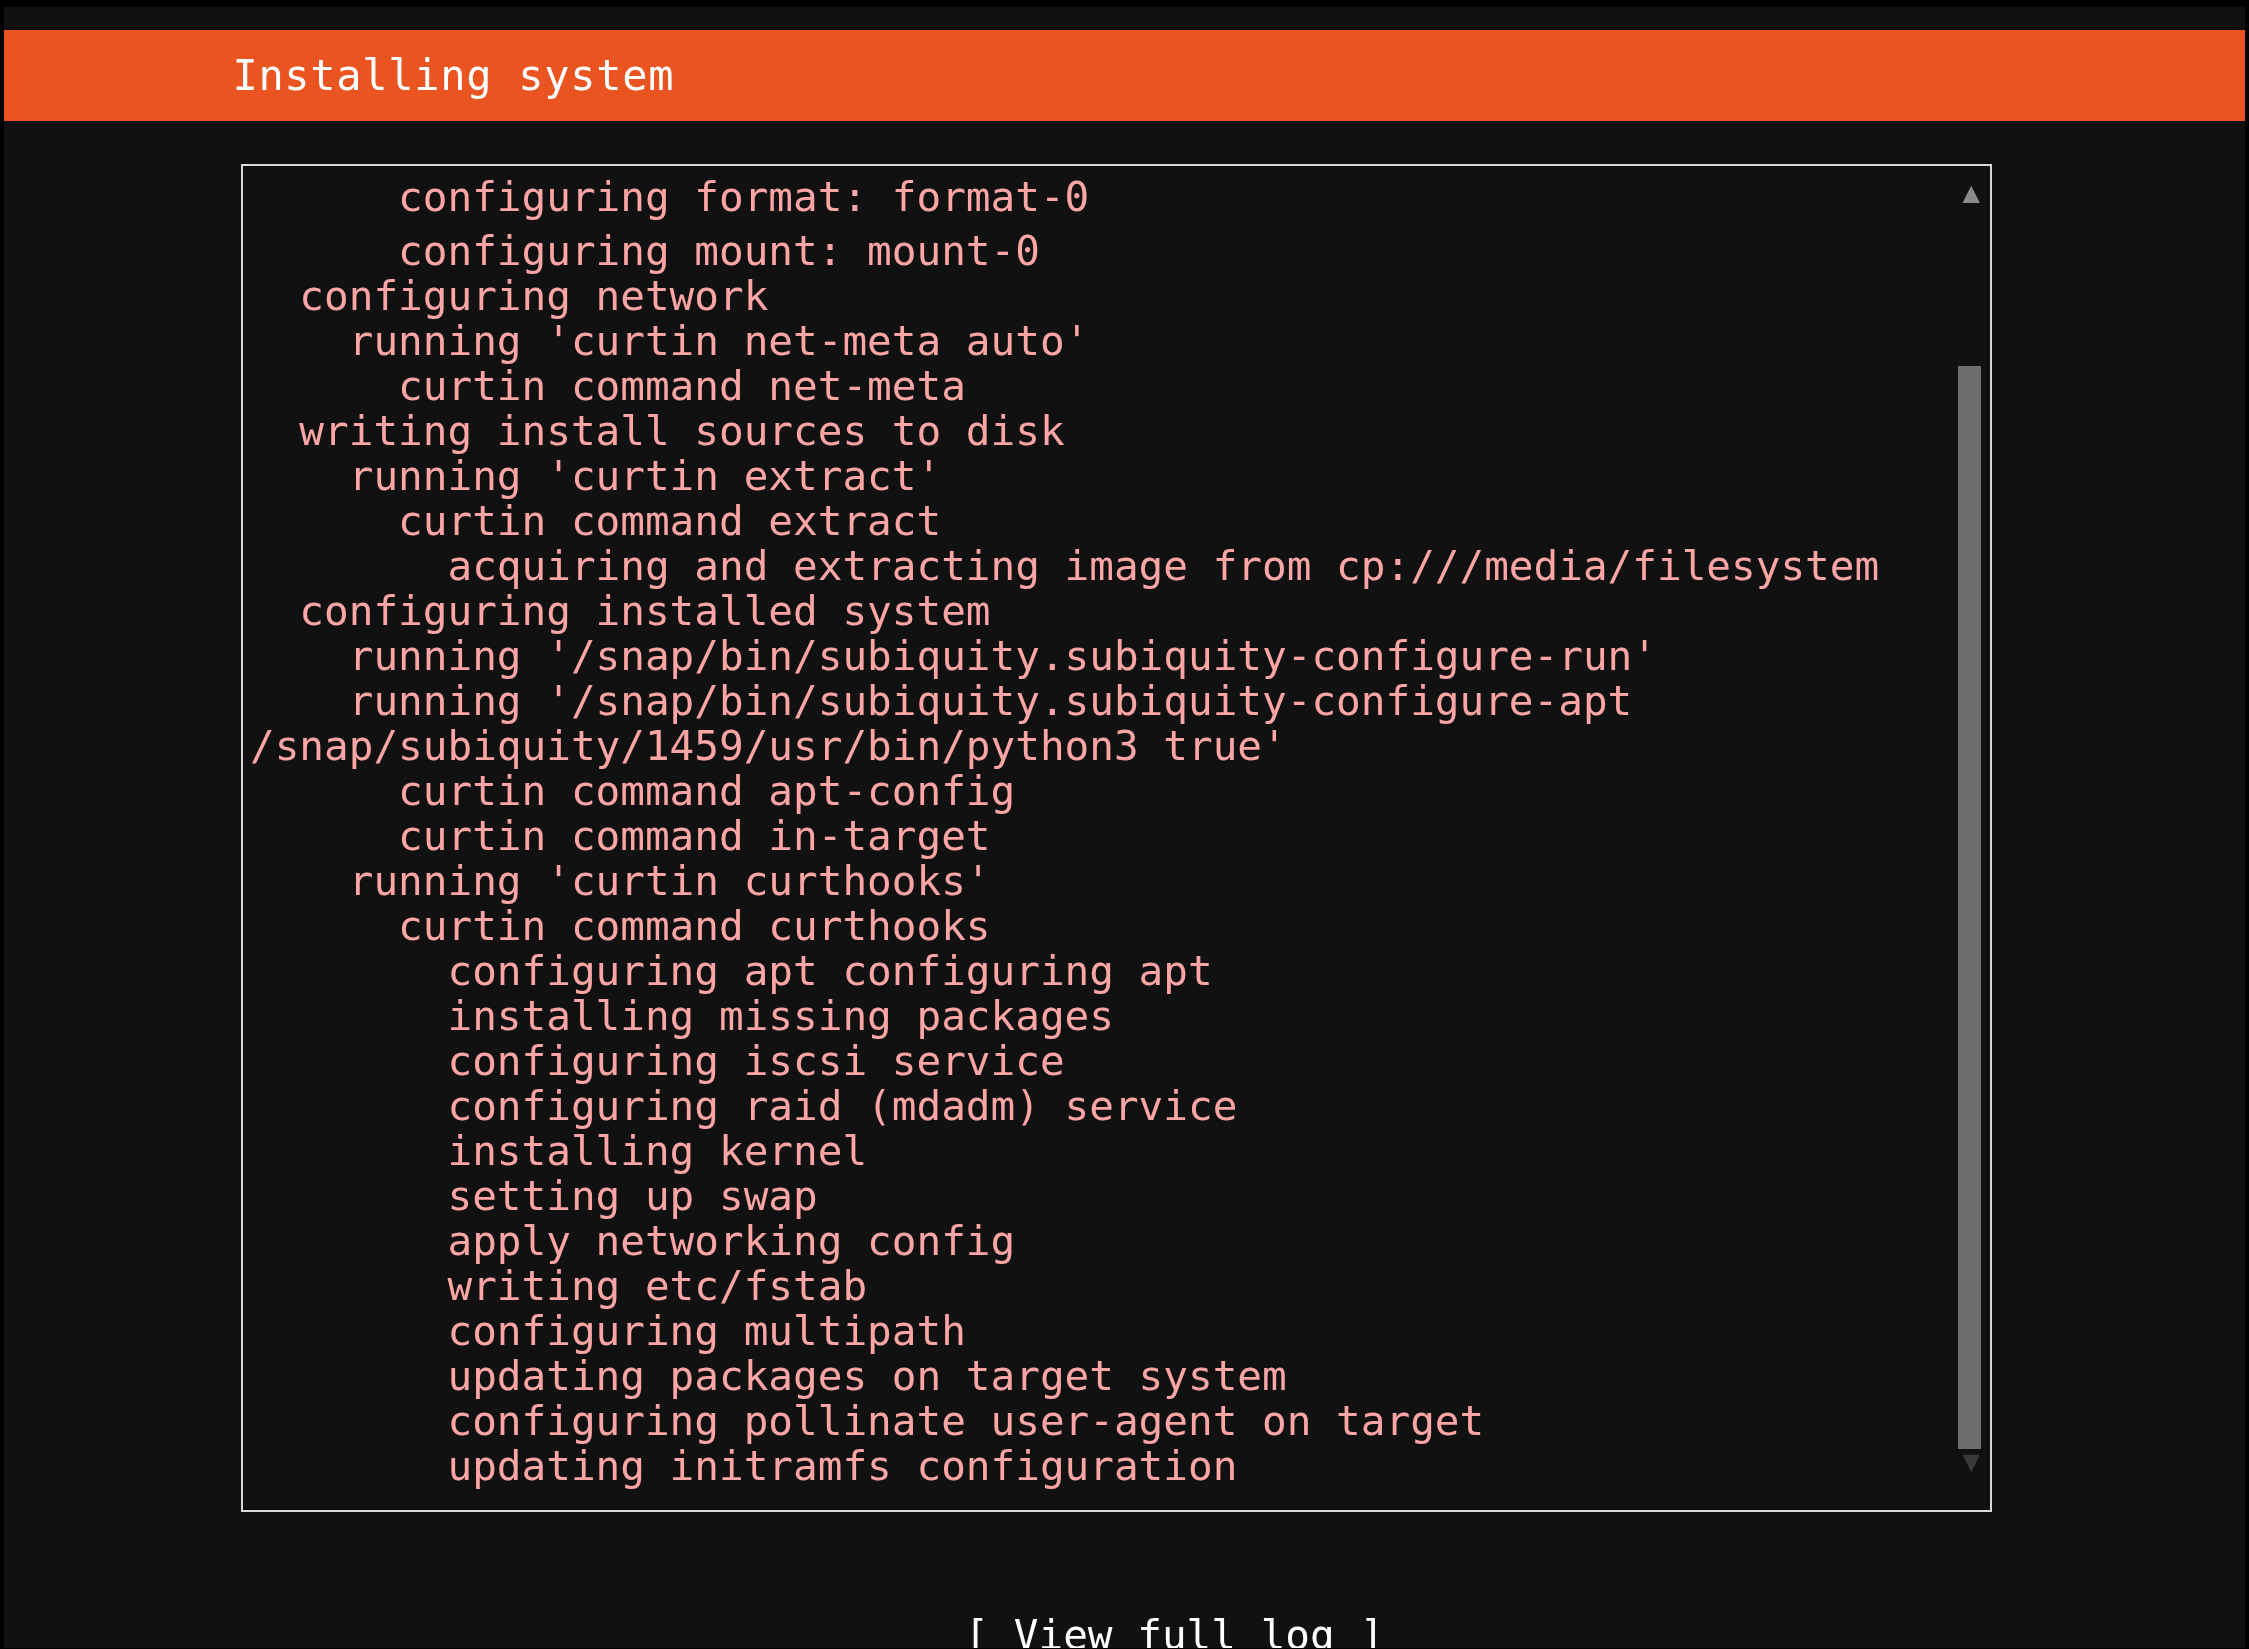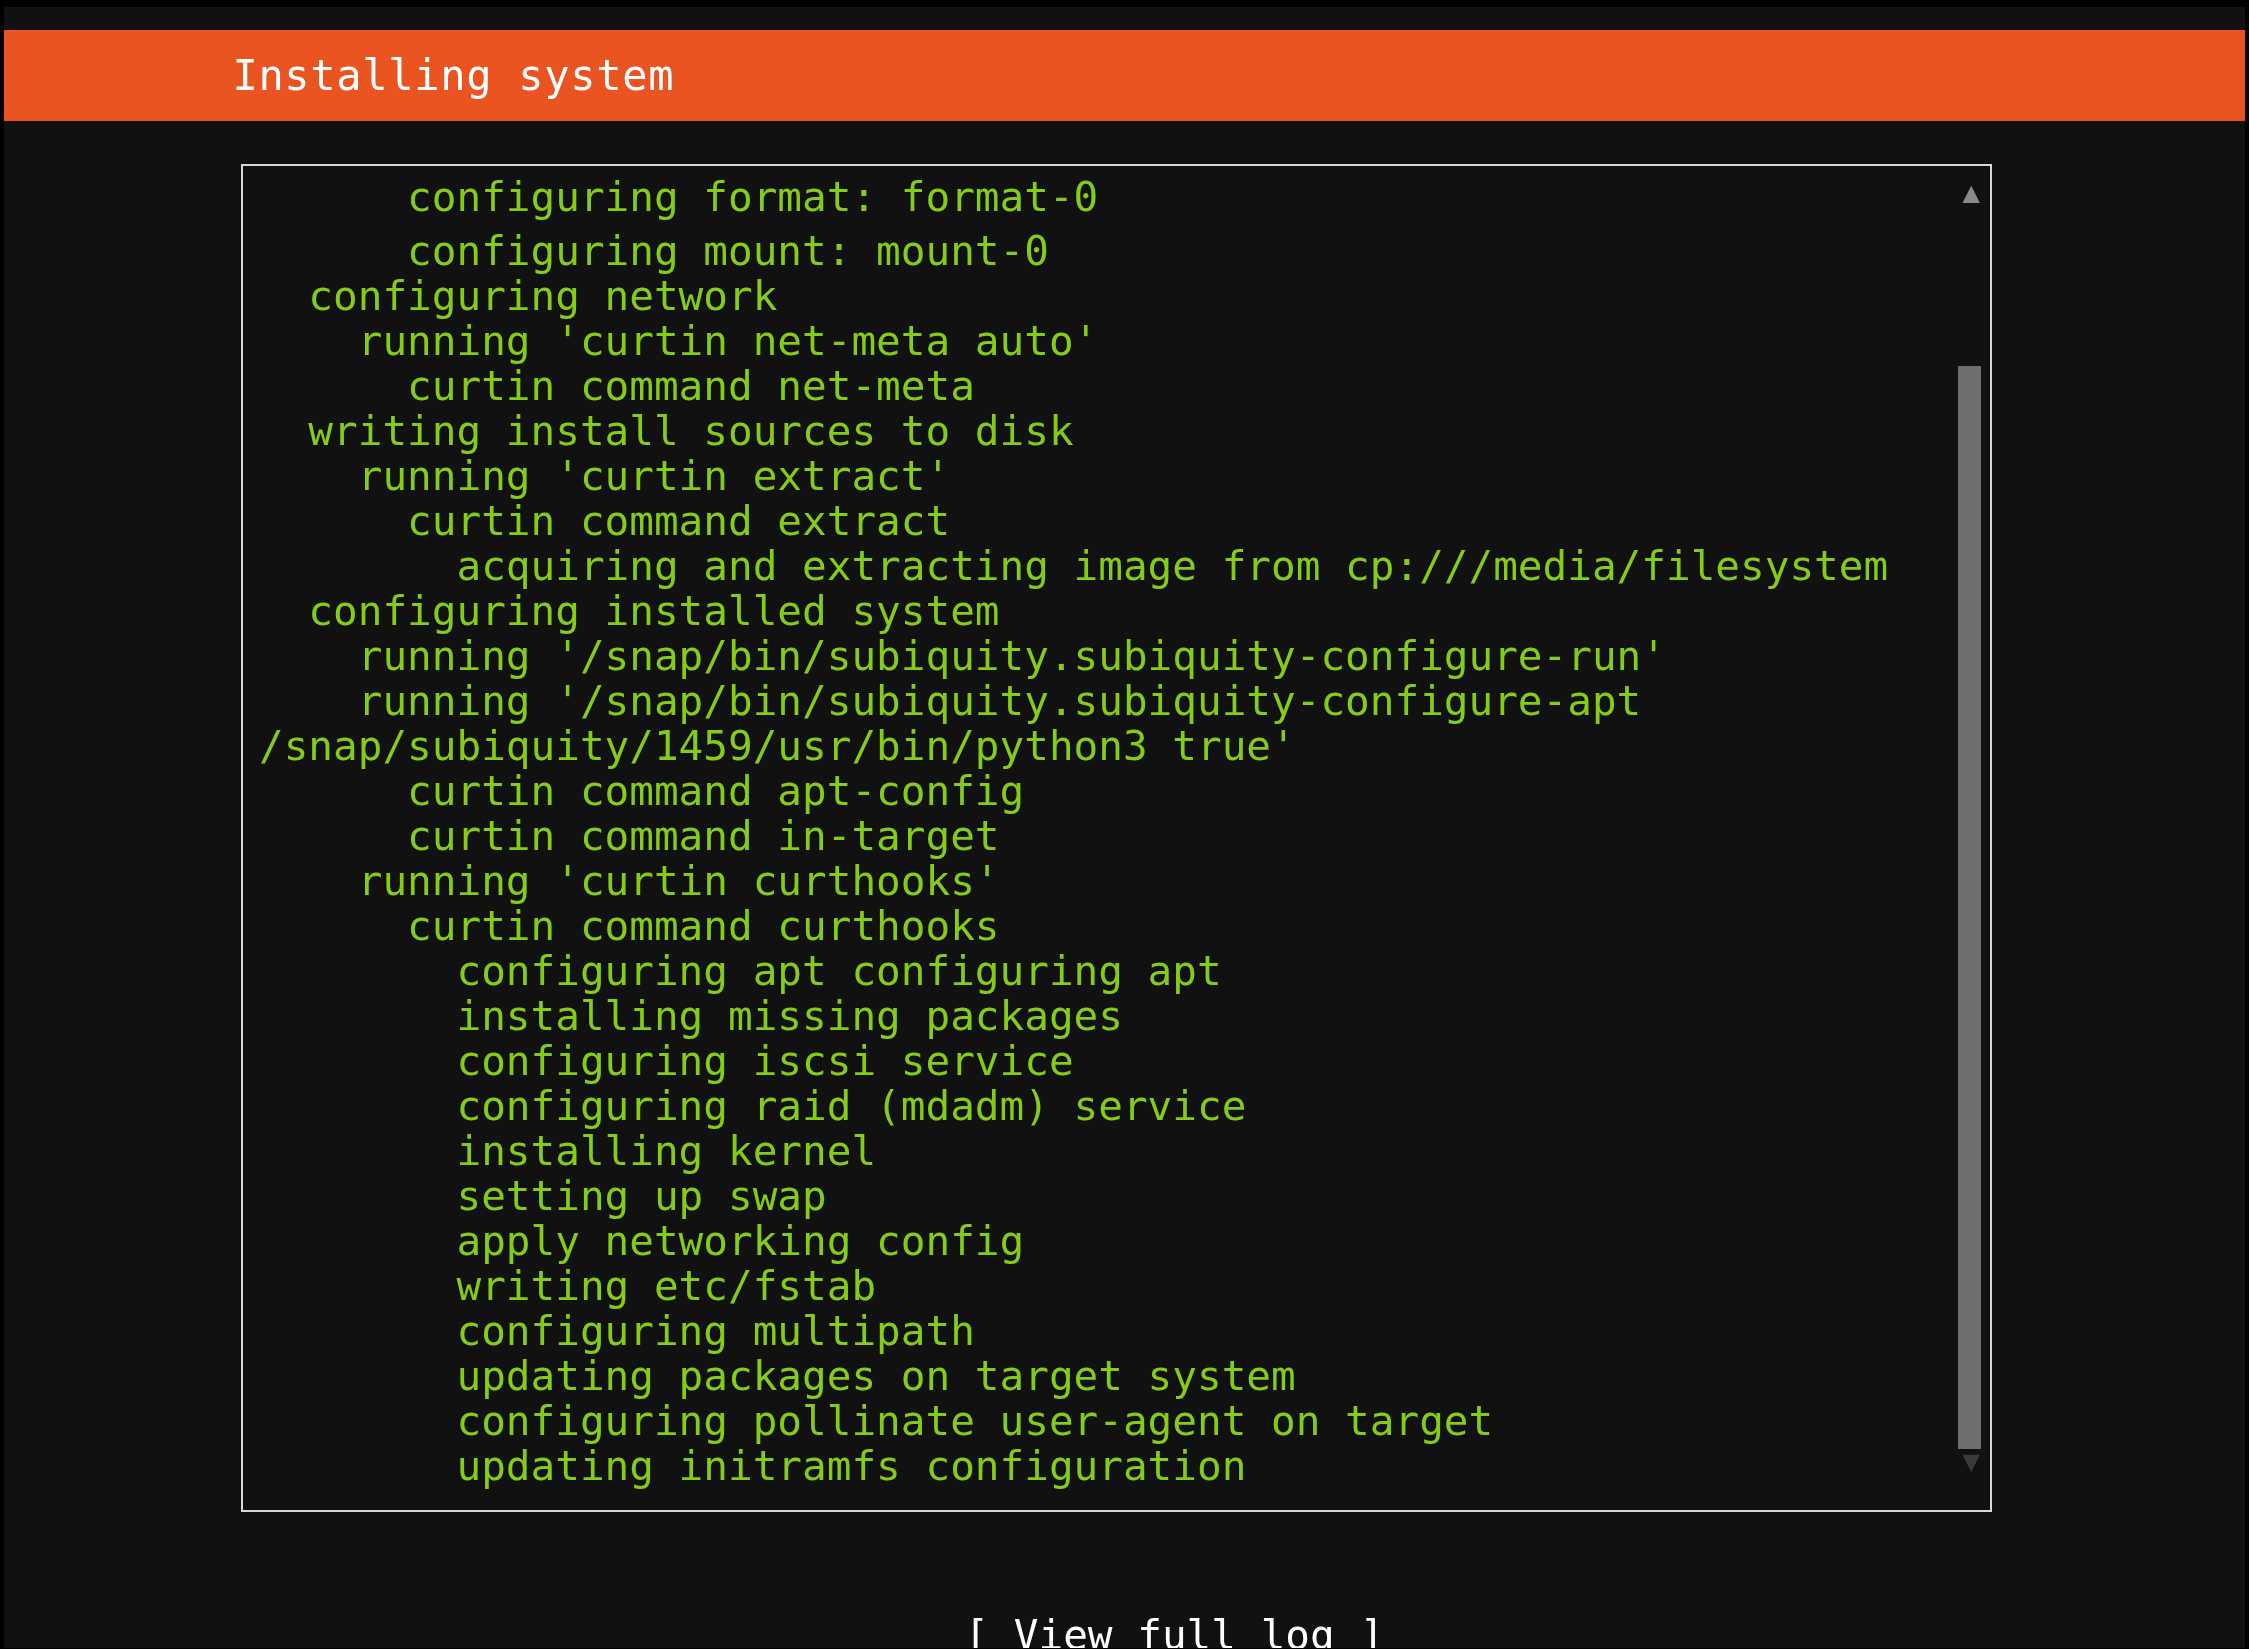--- a/index.html
+++ b/index.html
@@ -64,26 +64,25 @@
     background: #111111;
     overflow: hidden;
   }
 
   #log-body {
     position: absolute;
     left: 0;
     top: 0;
     right: 0;
     bottom: 0;
-    color: #84cc16;
+    color: #fca5a5;
     font-size: 41px;
     line-height: 45px;
     white-space: pre;
     overflow: hidden;
-    padding-left: 9px;
   }
   #log-body .line {
     display: block;
     padding-left: 6.6px;
     height: 45px;
   }
   #log-body .line:first-child { padding-top: 8.8px; height: 54px; }
 
   
   #scrollbar {

